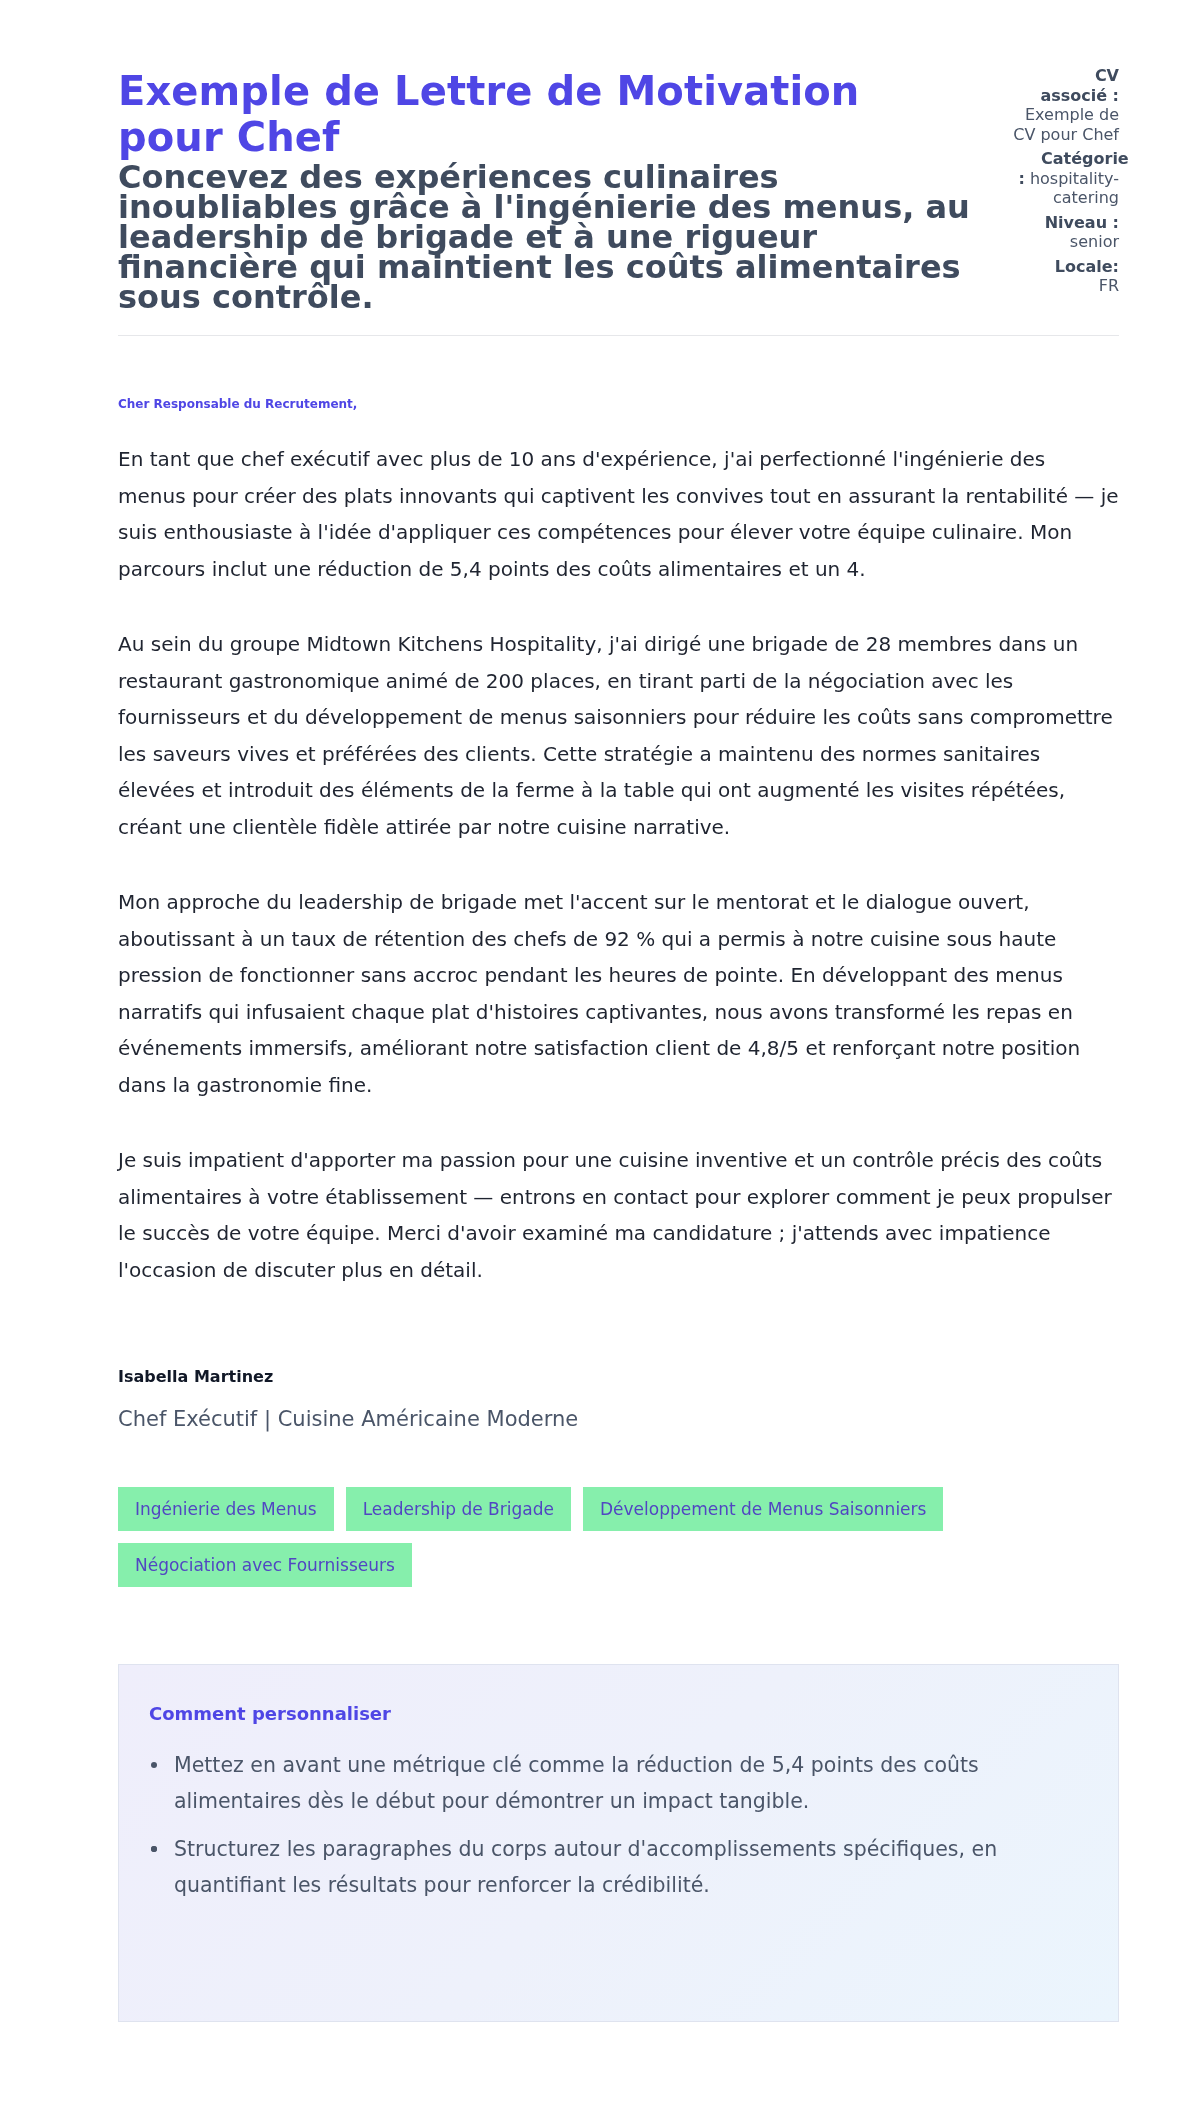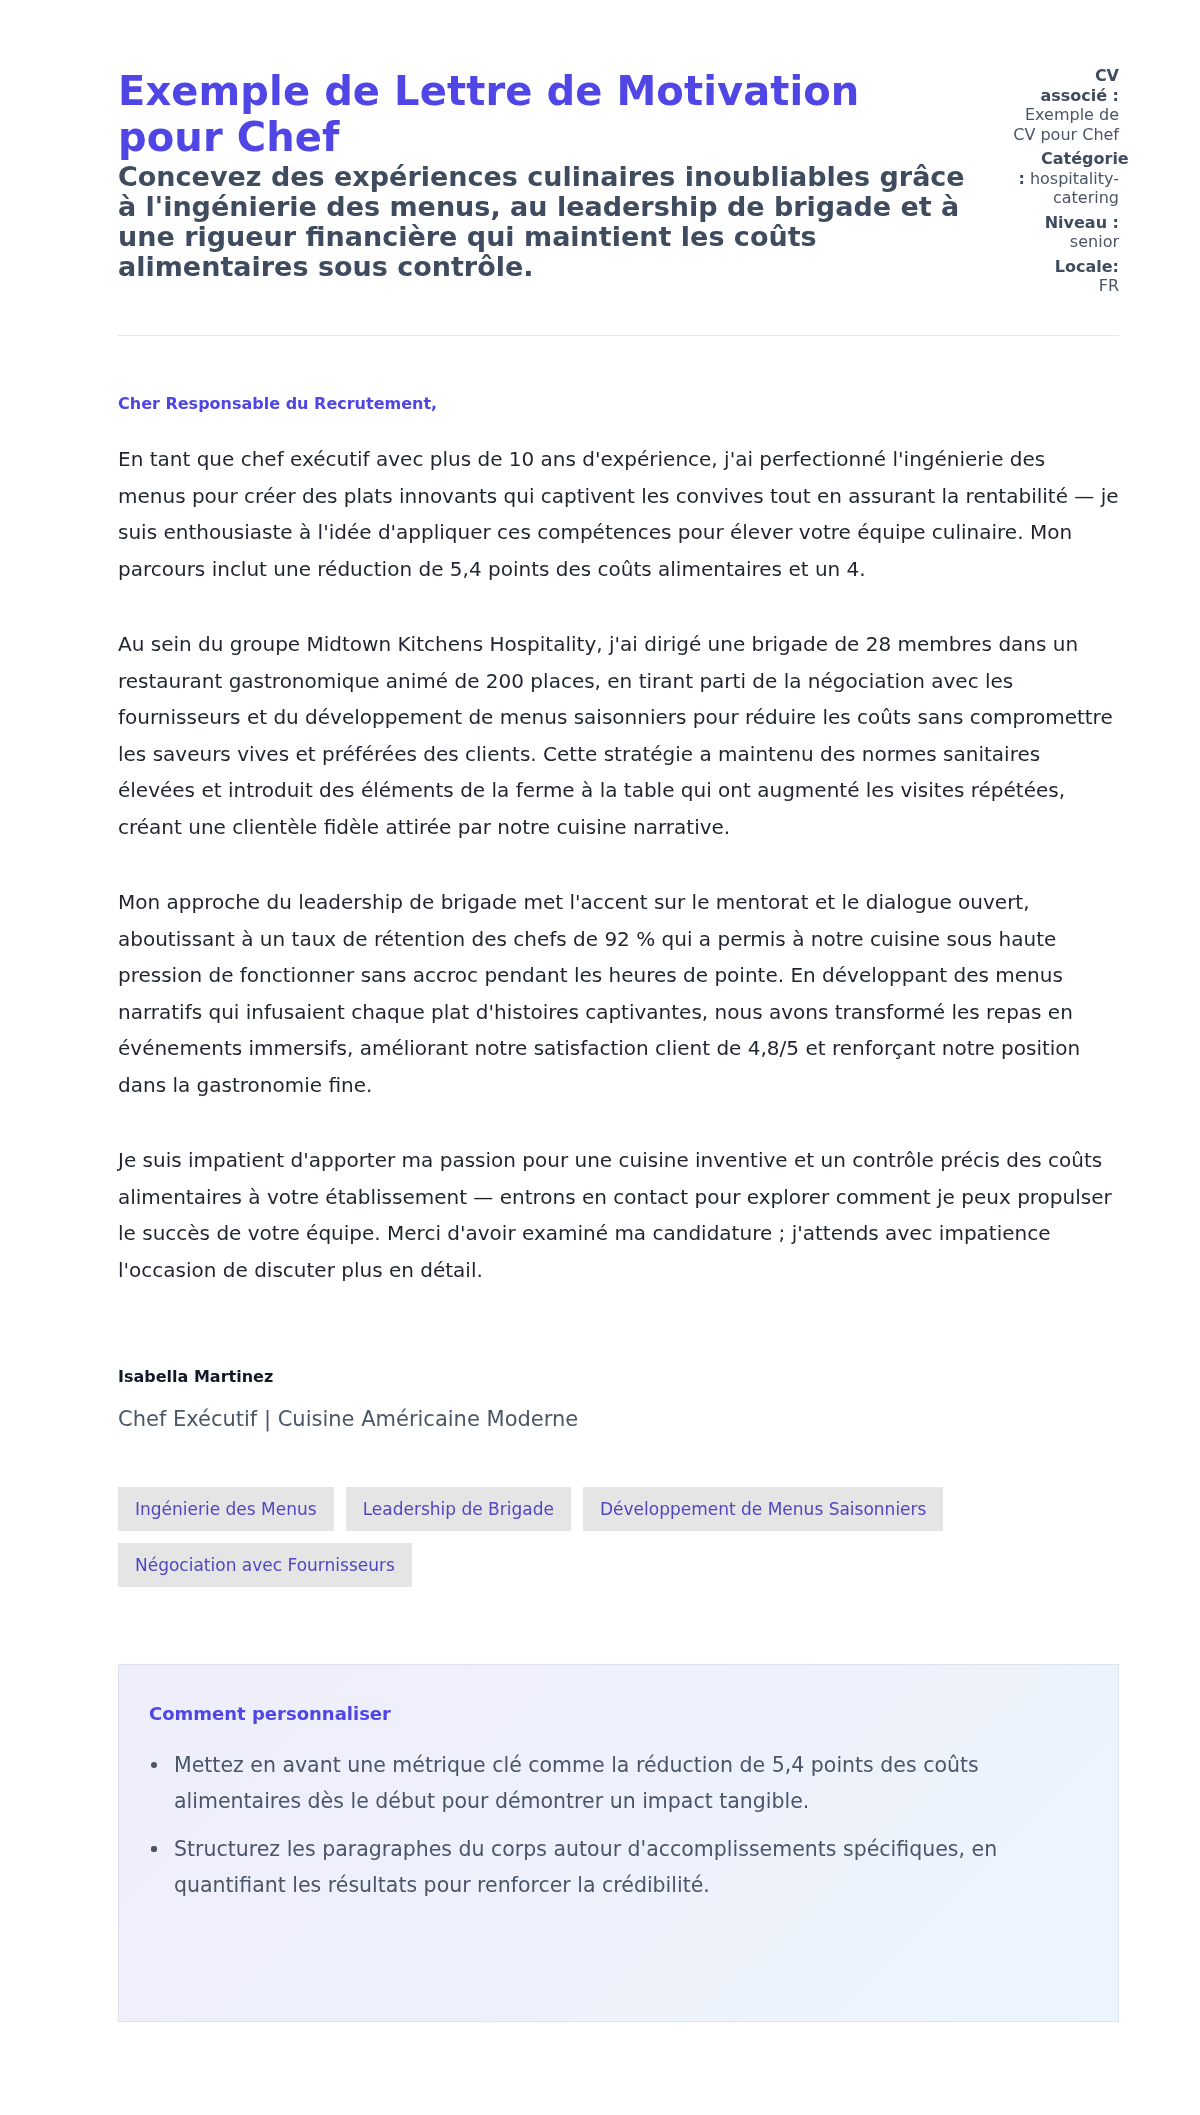--- a/index.html
+++ b/index.html
@@ -28,21 +28,21 @@
     .header-main { width: 860px; }
     .title {
       font-size: 40px;
       font-weight: bold;
       color: #4f46e5;
       line-height: 46px;
       letter-spacing: 0.1px;
     }
     .subtitle {
       margin-top: 2px;
-      font-size: 27px;
+      font-size: 32px;
       font-weight: bold;
       color: #3f4b5e;
       line-height: 30px;
     }
     .meta {
       position: absolute;
       right: 0;
       top: 66px;
       width: 110px;
       text-align: right;
@@ -50,21 +50,21 @@
       line-height: 19.5px;
       color: #4a5568;
     }
     .meta-item { margin-bottom: 5px; }
     .meta-key { font-weight: bold; color: #3f4b5e; margin-left: 32px; }
     .meta-item.inline .meta-key { white-space: nowrap; }
 
     
     .salutation {
       margin-top: 55px;
-      font-size: 16px;
+      font-size: 12px;
       font-weight: bold;
       color: #4f46e5;
       line-height: 26px;
     }
     .letter-body { margin-top: 24px; }
     .para {
       font-size: 20px;
       line-height: 36.5px;
       color: #1f2430;
       margin-bottom: 39px;
@@ -89,21 +89,21 @@
       display: flex;
       flex-wrap: wrap;
       gap: 12px 12px;
       width: 1001px;
     }
     .tag {
       display: inline-block;
       height: 44px;
       line-height: 44px;
       padding: 0 17px;
-      background: #e5e5e5;
+      background: #86efac;
       color: #5146c2;
       font-size: 17px;
       white-space: nowrap;
     }
 
     
     .tips {
       margin-top: 77px;
       width: 1001px;
       height: 358px;

